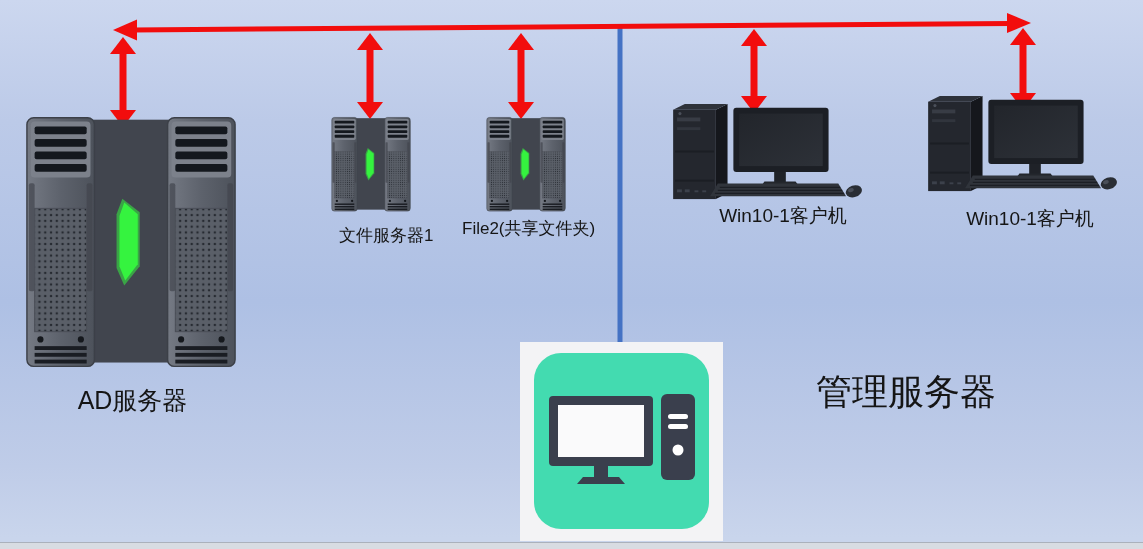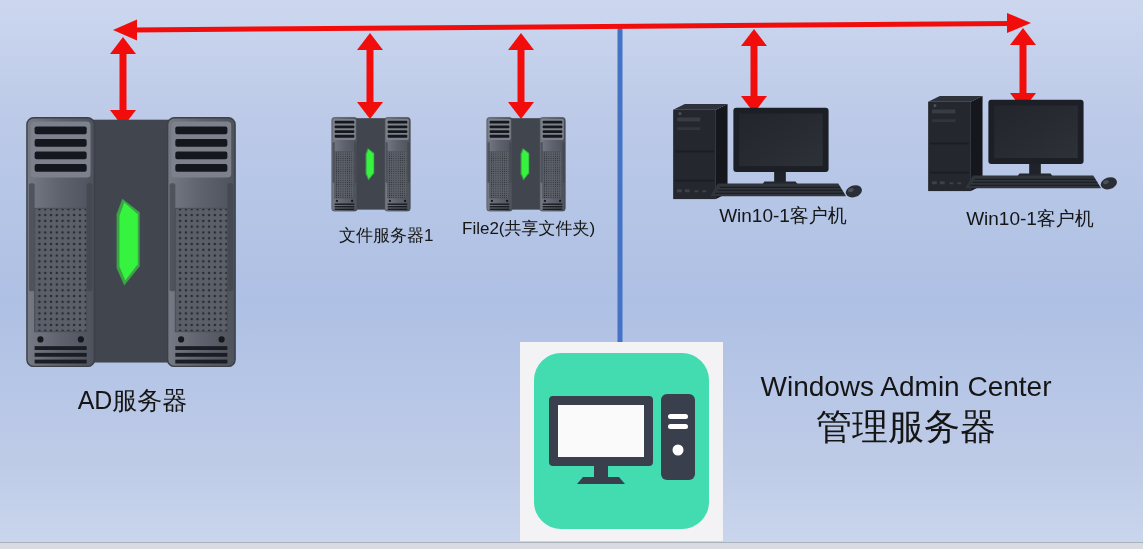--- a/index.html
+++ b/index.html
@@ -188,17 +188,16 @@
 
 <div id="fs2-label" class="abs label fs-label">
   <div>File2(共享文件夹)</div>
 </div>
 
 <div id="client1-label" class="abs label center client-label">Win10-1客户机</div>
 
 <div id="client2-label" class="abs label center client-label">Win10-1客户机</div>
 
 <div id="wac-label" class="abs label center">
-  <div id="wac-title">Windows Admin Center</div>
   <div id="wac-subtitle">管理服务器</div>
 </div>
 
 <div id="bottom-strip" class="abs"></div>
 
 </body></html>

